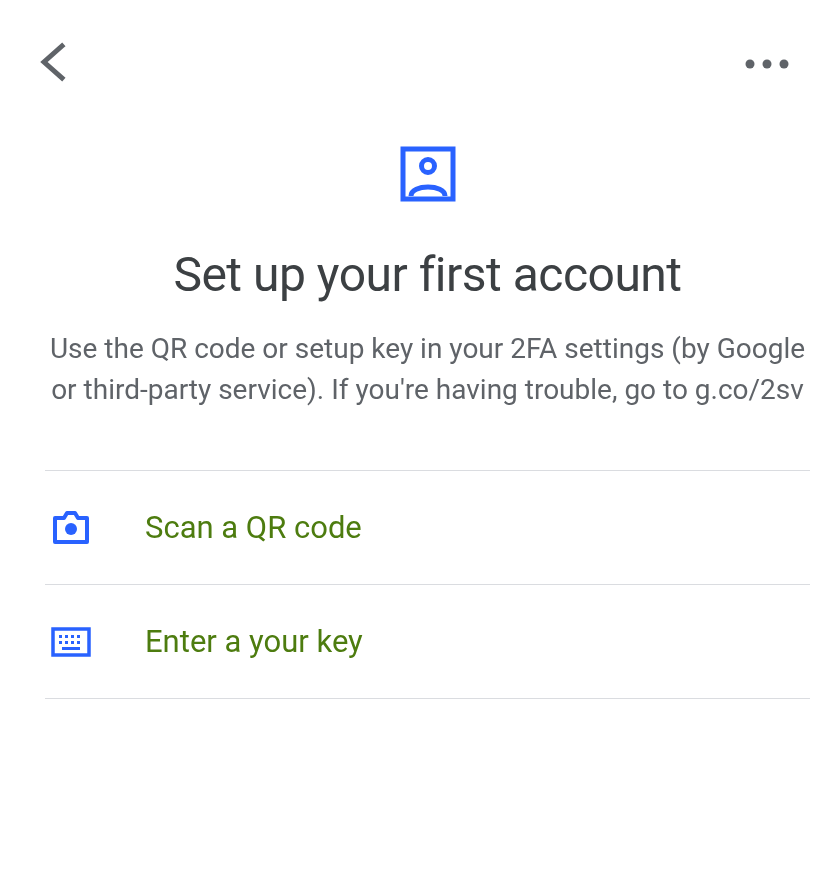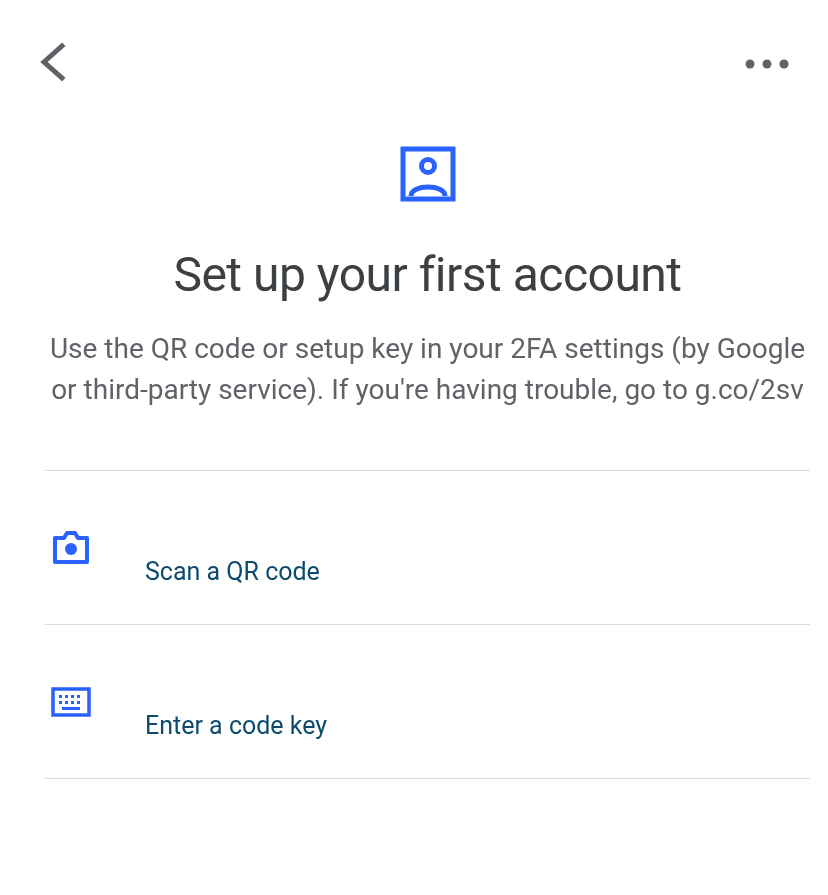--- a/index.html
+++ b/index.html
@@ -57,23 +57,22 @@
     .list-item:last-of-type {
       border-bottom: 1px solid #dadce0;
     }
     .list-item .icon {
       width: 40px;
       display: flex;
       justify-content: center;
       color: #2962ff;
     }
     .list-item .label {
-      font-size: 25px;
-      color: #0c4a6e;
-      margin-top: 48px;
+      font-size: 31px;
+      color: #4d7c0f;
     }
   </style>
 </head>
 <body>
 
 <div class="topbar">
   <div class="back-btn">
     <span>
       <svg width="36" height="40" viewBox="0 0 36 40" fill="none">
         <path d="M26 4 L8 20 L26 36" stroke="currentColor" stroke-width="5" stroke-linecap="square" stroke-linejoin="miter"></path>
@@ -123,16 +122,16 @@
         <rect x="14" y="8" width="3" height="3"></rect>
         <rect x="20" y="8" width="3" height="3"></rect>
         <rect x="26" y="8" width="3" height="3"></rect>
         <rect x="8" y="14" width="3" height="3"></rect>
         <rect x="14" y="14" width="3" height="3"></rect>
         <rect x="20" y="14" width="3" height="3"></rect>
         <rect x="26" y="14" width="3" height="3"></rect>
         <rect x="11" y="20" width="18" height="3"></rect>
       </svg>
     </span>
-    <span class="label">Enter a code key</span>
+    <span class="label">Enter a your key</span>
   </div>
 
 </div>
 
 </body></html>

